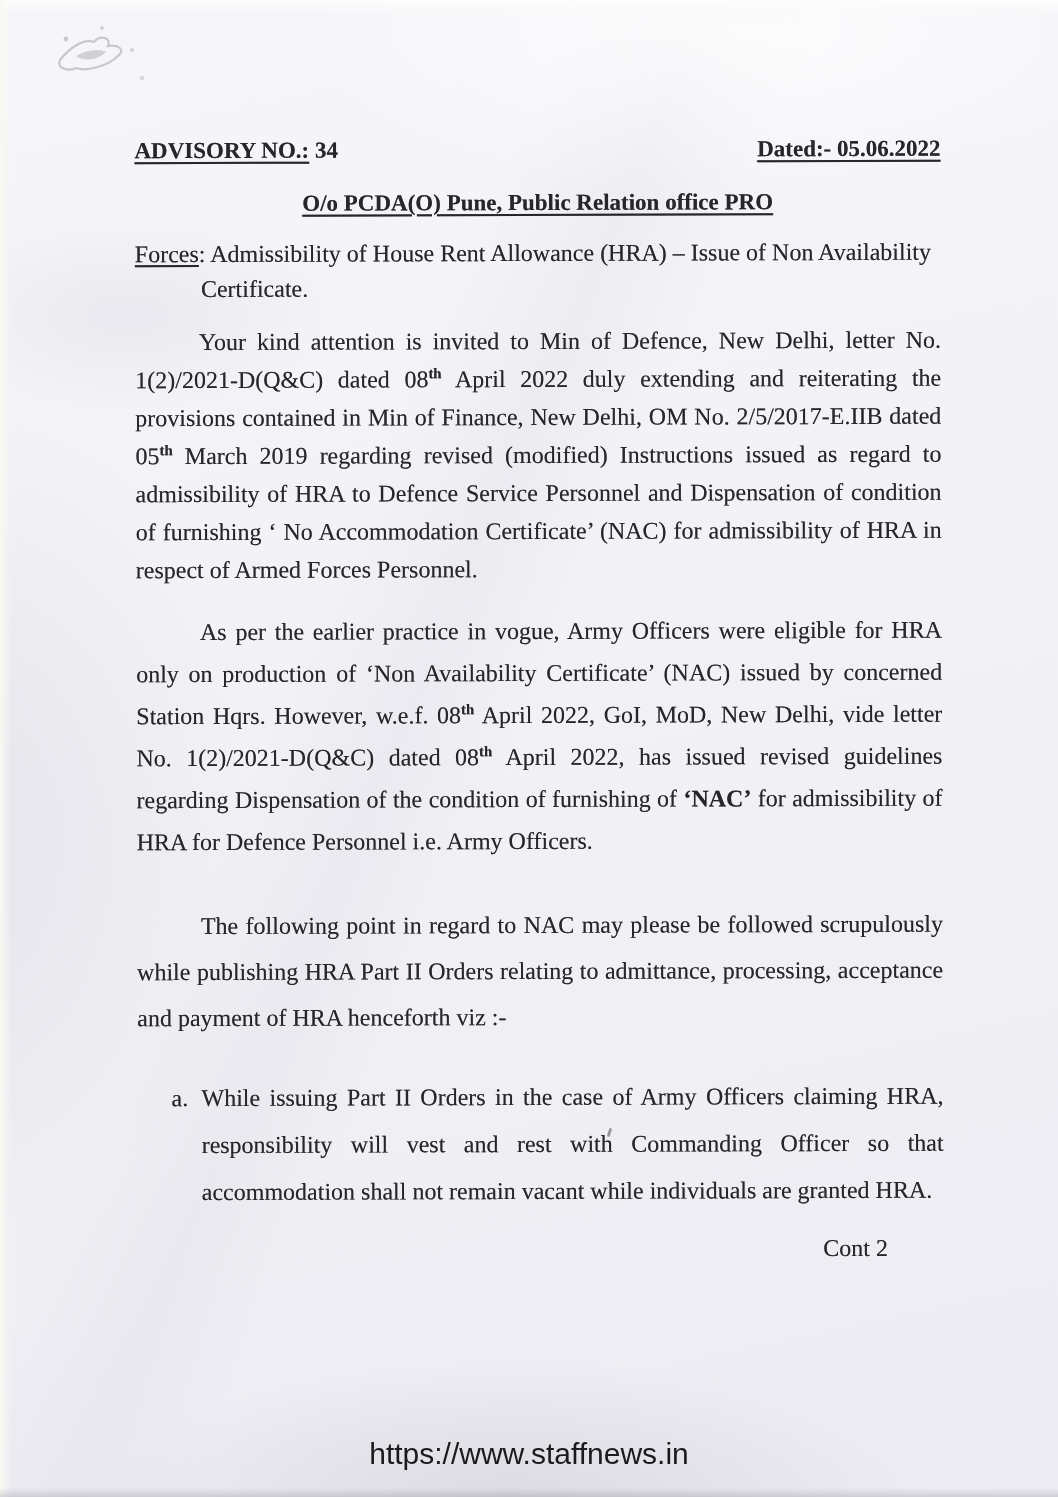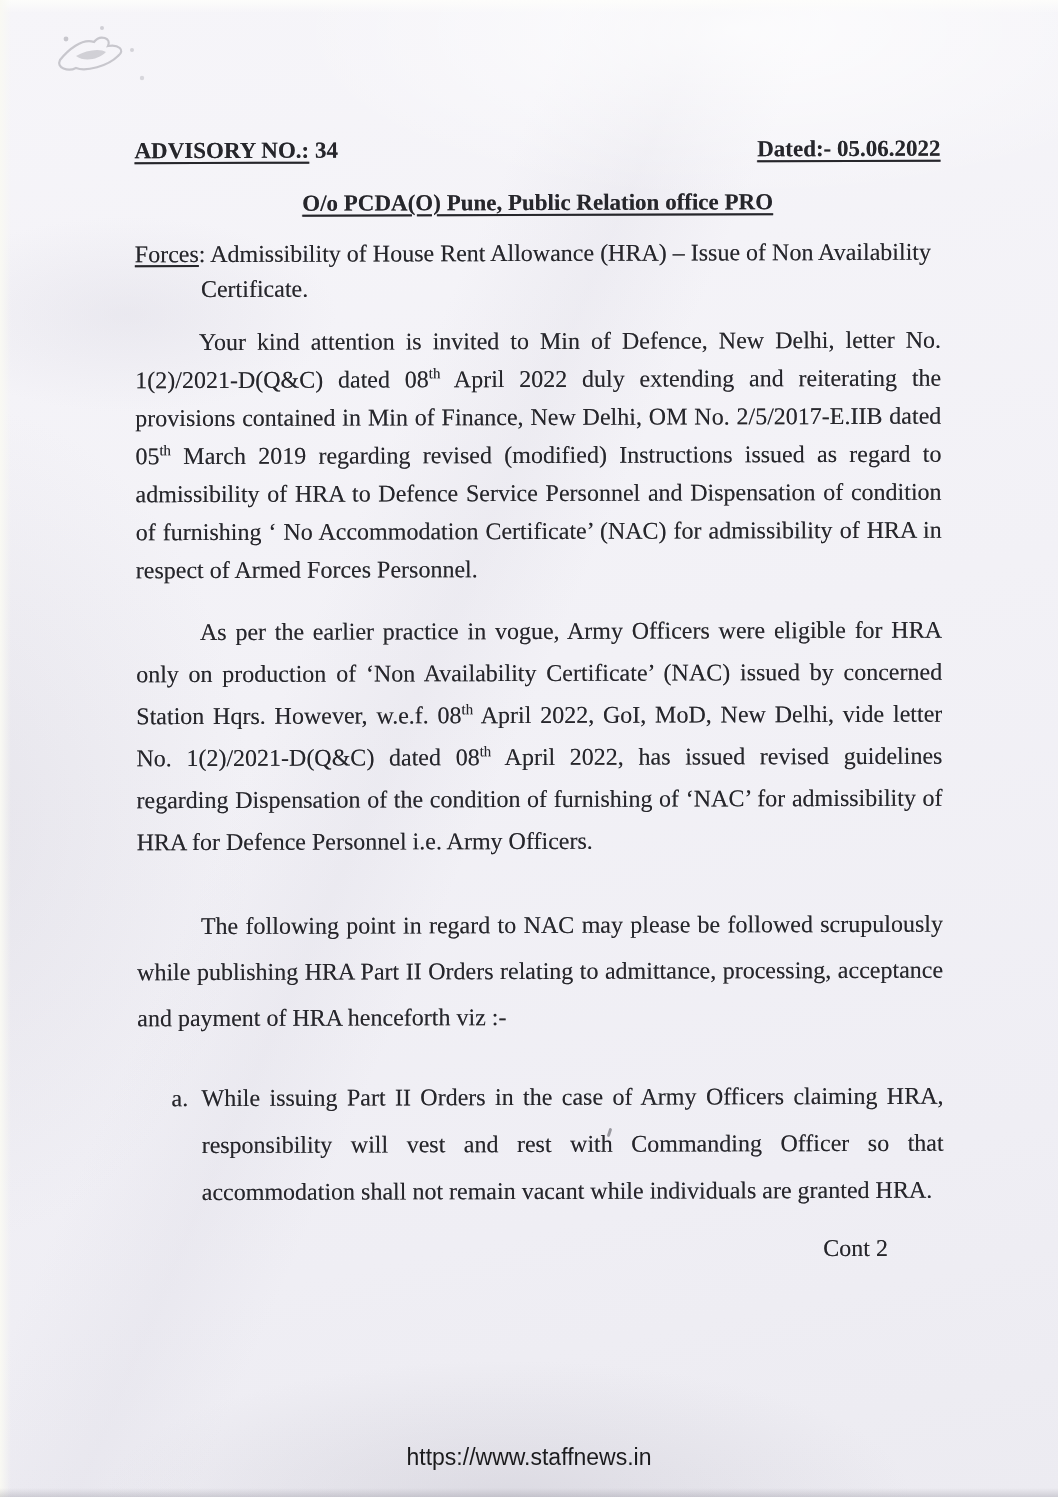--- a/index.html
+++ b/index.html
@@ -58,37 +58,37 @@
     margin-top: 20px; font-size: 24px; line-height: 35px;
   }
   .subject .u2 { text-decoration: underline; text-decoration-thickness: 1.5px; text-underline-offset: 3px; }
   .subject-line2 { display: block; padding-left: 66px; }
   .para {
     font-size: 24px; text-align: justify; text-indent: 64px;
   }
   .p1 { margin-top: 16px; line-height: 38px; }
   .p2 { margin-top: 22px; line-height: 42px; }
   .p3 { margin-top: 40px; line-height: 46px; }
-  sup { font-size: 0.62em; vertical-align: super; line-height: 0; }
-  .b { font-weight: normal; }
+  sup { font-size: 0.62em; vertical-align: super; line-height: 0; font-weight: bold; }
+  .b { font-weight: bold; }
   .list-item {
     margin-top: 34px; margin-left: 34px;
     display: flex; font-size: 24px; line-height: 47px;
   }
   .list-marker { flex: 0 0 30px; }
   .list-text { flex: 1; text-align: justify; }
   .cont-line {
     margin-top: 20px; text-align: right; padding-right: 56px;
     font-size: 24px; line-height: 28px;
   }
   .watermark {
     position: absolute; left: 0; right: 0; bottom: 26px;
     text-align: center;
     font-family: "Liberation Sans", "DejaVu Sans", sans-serif;
-    font-size: 23px; color: #1b1b1d; text-shadow: none;
+    font-size: 30px; color: #1b1b1d; text-shadow: none;
   }
 </style>
 </head>
 <body>
 
 <div class="paper">
   <div class="left-edge"></div>
 
   <svg class="smudge" width="120" height="80" viewBox="0 0 120 80">
     <path d="M18 44 C26 34 40 22 52 26 C58 18 70 22 66 30 C76 28 84 34 76 40 C66 50 44 56 34 52 C26 56 14 52 18 44 Z" fill="none" stroke="#5d5d68" stroke-width="2.2" opacity="0.55"></path>

